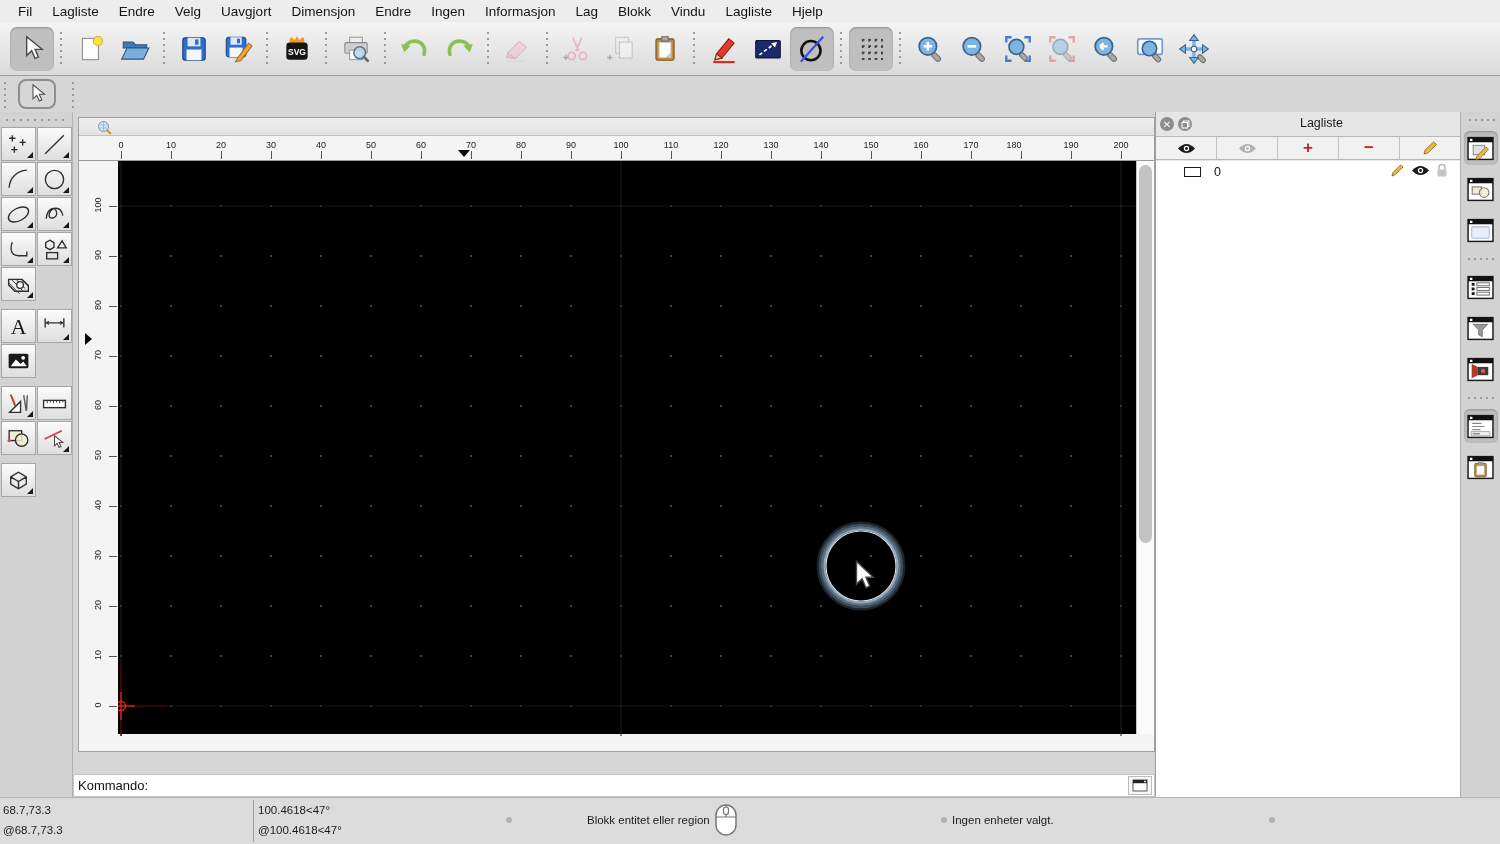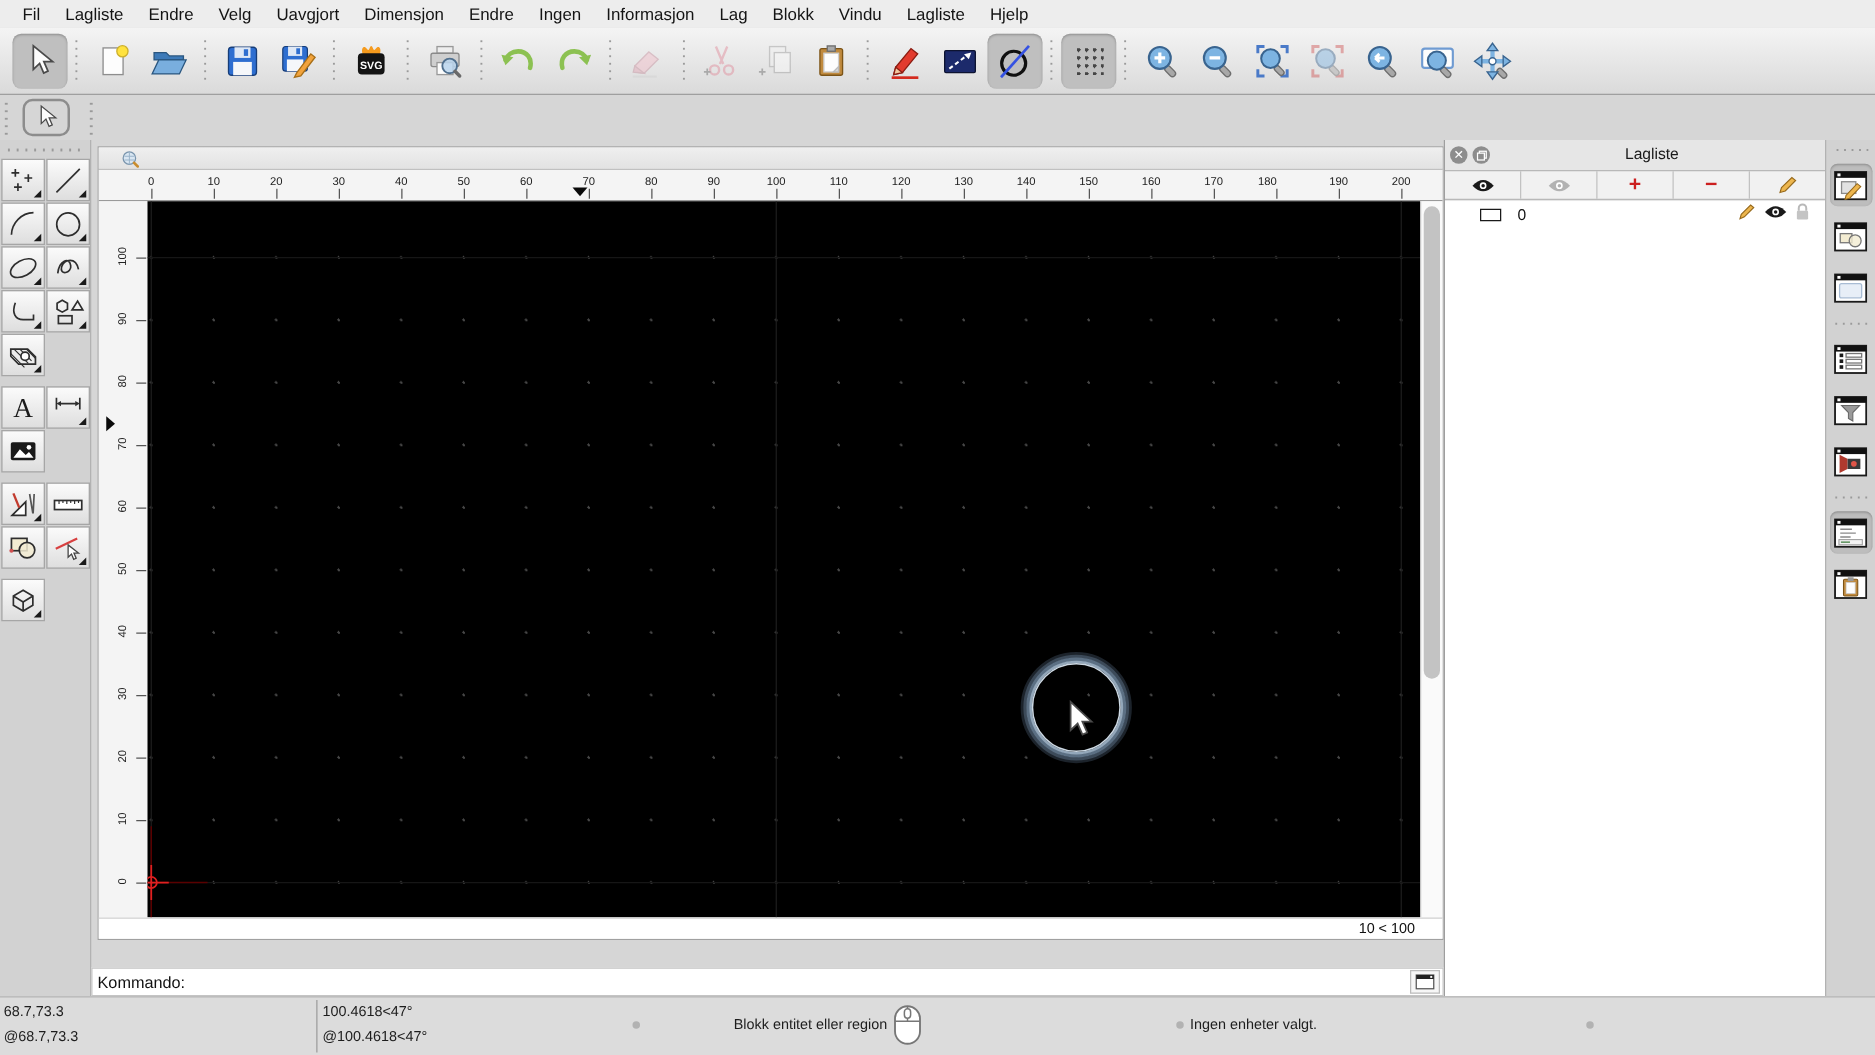--- a/index.html
+++ b/index.html
@@ -567,23 +567,20 @@
           <circle cx="743" cy="405" r="35" fill="none" stroke="#cdd9e4" stroke-width="1.2"></circle>
         </g>
       </svg>
       <svg class="cursor-arrow" width="22" height="30" viewBox="0 0 22 30">
         <path d="M1.5 1.5v22.6l5.6-5.3 3.9 8.9 3.7-1.7-3.8-8.7h7.4z" fill="#fff" stroke="#4a4a4a" stroke-width="1.4"></path>
       </svg>
     </div>
     <div class="vscroll">
       <div class="vthumb"></div>
     </div>
-    <div class="gridbar">
-      <span>10 &lt; 100</span>
-    </div>
   </div>
 
   <div class="layerpanel">
     <div class="lp-titlebar">
       <div class="lp-close">✕</div>
       <div class="lp-float">
           <svg width="9" height="9" viewBox="0 0 9 9">
             <rect x="2.5" y="1" width="5.5" height="5.5" fill="none" stroke="#fff"></rect>
             <rect x="1" y="2.5" width="5.5" height="5.5" fill="#8d8d8d" stroke="#fff"></rect>
           </svg>

